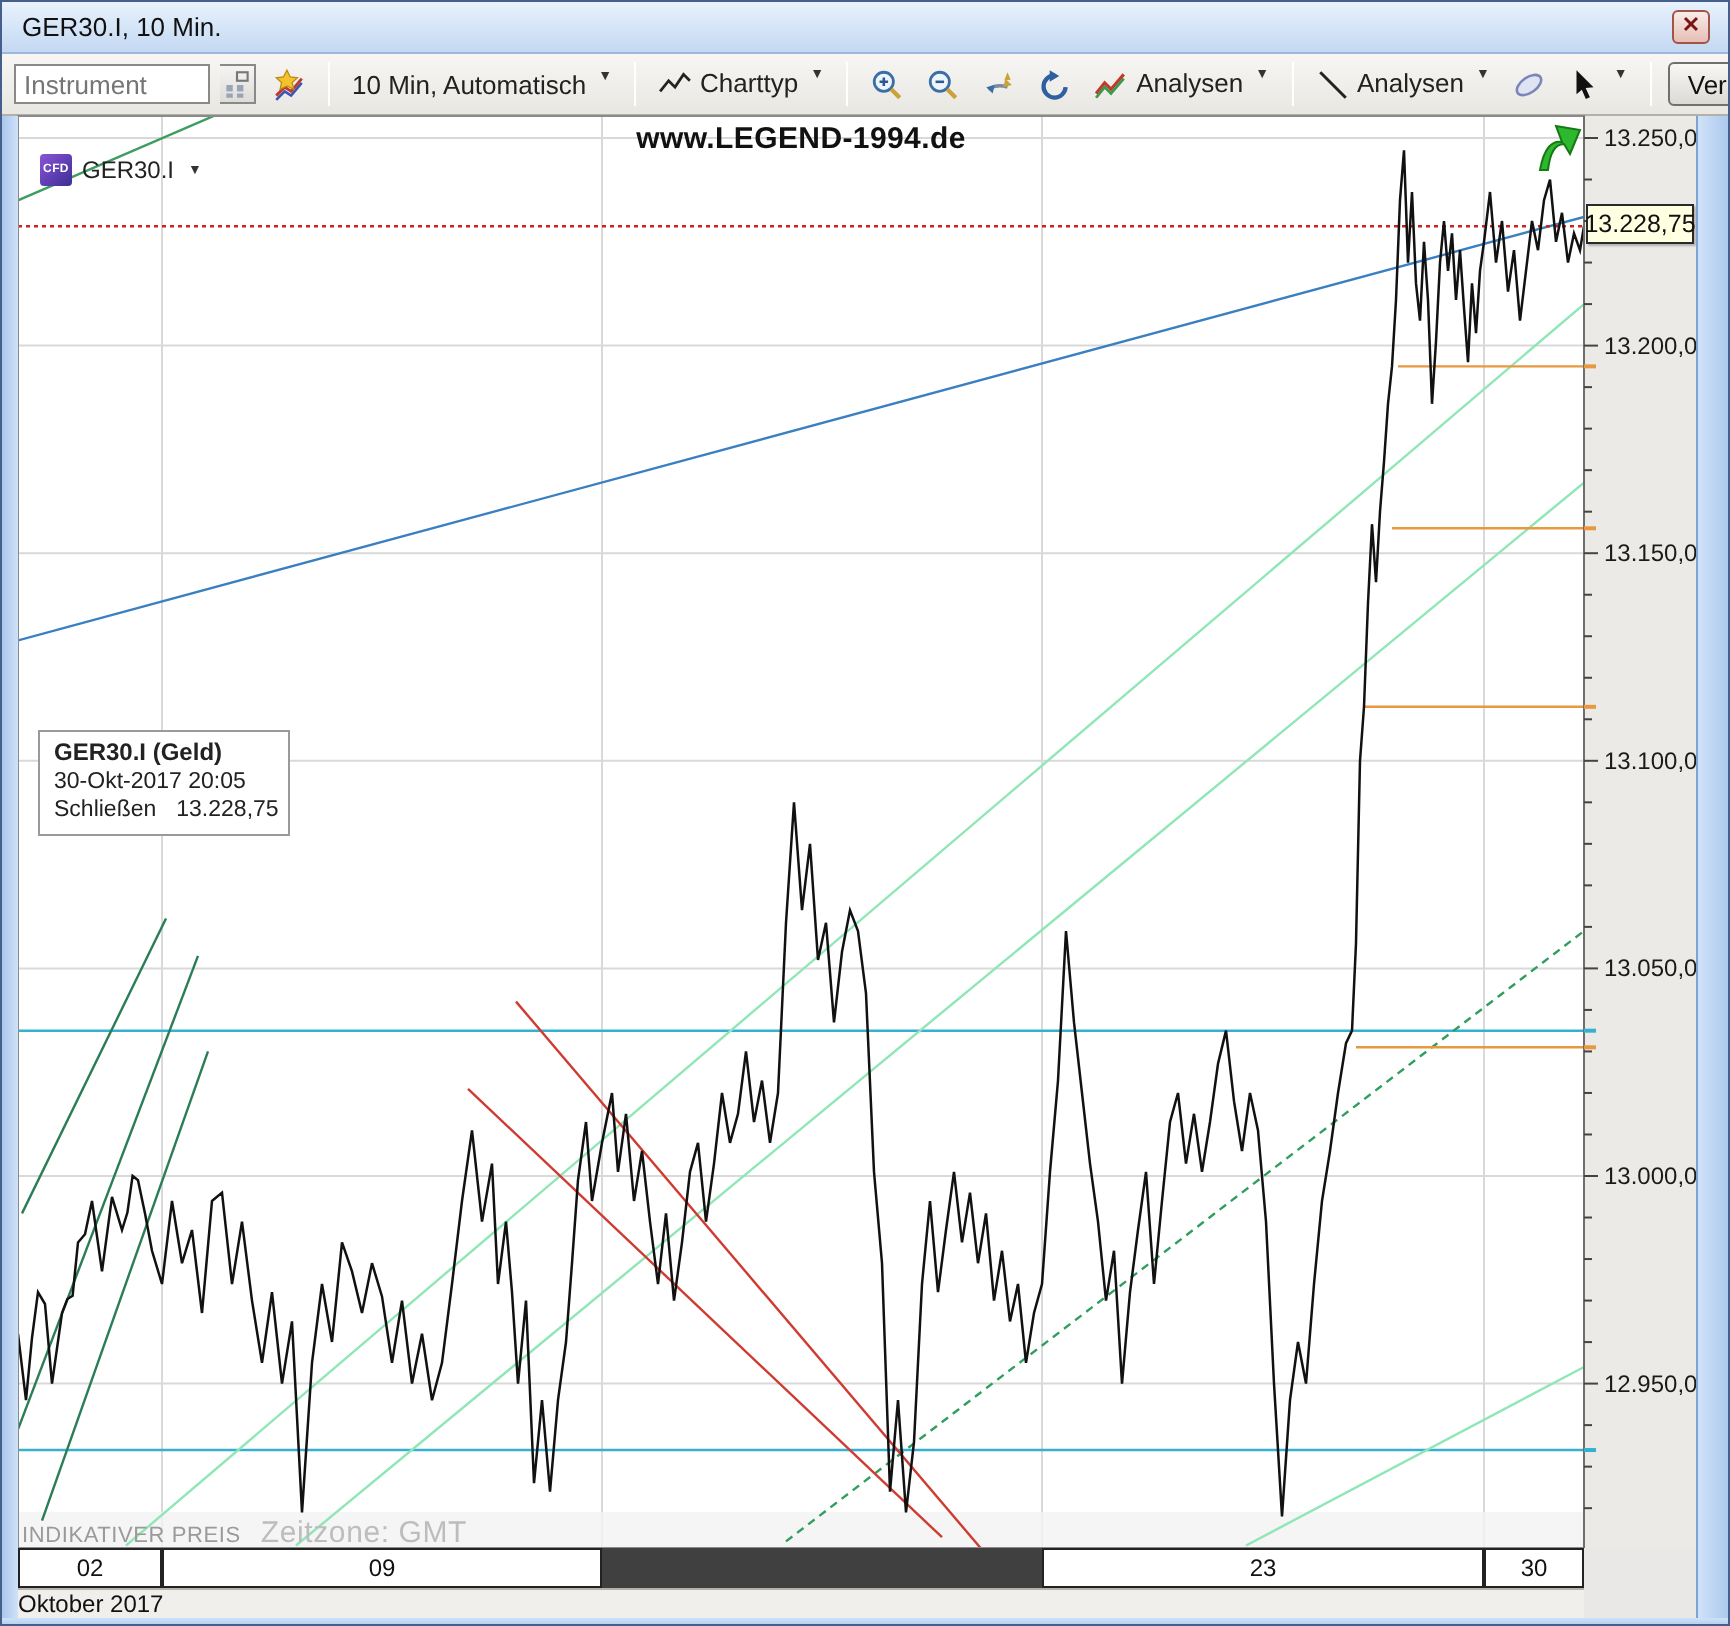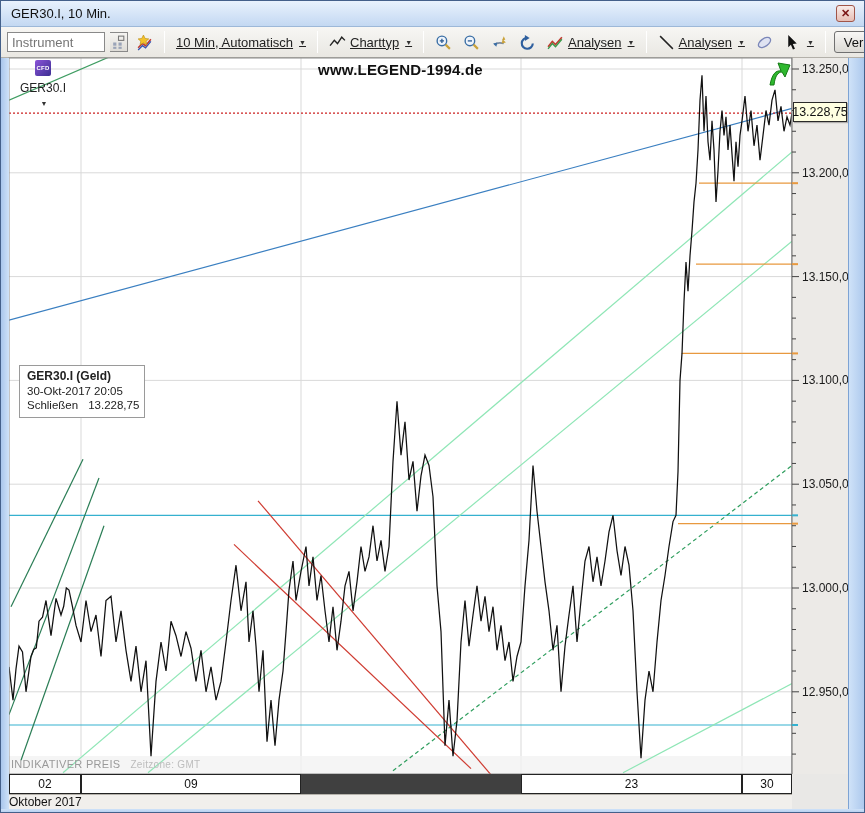--- a/index.html
+++ b/index.html
@@ -30,30 +30,30 @@
   }
   .tb-sep{ width:1px; height:22px; background:#c6c3bd; border-right:1px solid #fff; margin:0 3px; }
   .tb-input{
     width:98px; height:20px; border:1px solid #898989; background:#fff;
     font-size:13px; color:#7b7b7b; padding:2px 4px; font-family:"Liberation Sans",sans-serif;
   }
   .tb-btn-sm{
     width:24px; height:20px; border:1px solid #898989; border-left:none;
     background:linear-gradient(#f5f4f2,#dedcd7); display:flex; align-items:center; justify-content:center; cursor:pointer;
   }
-  .tb-item{ display:flex; align-items:center; gap:4px; padding:2px 3px; border-radius:2px; cursor:pointer; white-space:nowrap;text-decoration:underline; }
+  .tb-item{ display:flex; align-items:flex-start; gap:4px; padding:2px 3px; border-radius:2px; cursor:pointer; white-space:nowrap; }
   .caret{ font-size:7px; color:#333; margin-left:2px; }
   .tb-push{
     height:22px; padding:1px 9px; font-size:13px; color:#111;
     background:linear-gradient(#f8f7f5,#dcdad5); border:1px solid #707070; border-radius:3px; cursor:pointer;
   }
   .icon16{ width:17px; height:17px; display:inline-block; }
   
   #plot-svg{ position:absolute; left:0; top:0; }
-  .symbol-chip{ position:absolute; left:19px; top:59px; display:flex; align-items:center; gap:5px; cursor:pointer;flex-direction:column; }
+  .symbol-chip{ position:absolute; left:19px; top:76px; display:flex; align-items:center; gap:5px; cursor:pointer; }
   .cfd-badge{
     width:16px; height:16px; border-radius:2px; background:linear-gradient(135deg,#8a54d8,#3c2e92);
     color:#fff; font-size:6px; font-weight:bold; text-align:center; line-height:16px; letter-spacing:.2px;
   }
   .symbol-text{ font-size:12px; color:#222; }
   .watermark{
     position:absolute; left:8px; top:60px; width:783px; text-align:center;
     font-size:15px; font-weight:bold; color:#111; letter-spacing:.2px;
   }
   .signal-arrow{ position:absolute; left:766px; top:59px; }
@@ -61,21 +61,21 @@
     position:absolute; left:18px; top:364px; width:126px;
     background:#fff; border:1px solid #9a9a9a; padding:3px 7px 4px 7px;
     font-size:11.5px; color:#222; line-height:1.25;
   }
   .tooltip-box .tt-title{ font-weight:bold; font-size:12px; }
   .tooltip-box .tt-row{ display:flex; gap:10px; }
   .footnote{
     position:absolute; left:10px; top:757px; font-size:11px; color:#9a9a9a;
     display:flex; gap:10px; align-items:baseline; letter-spacing:.3px;
   }
-  .footnote .tz{ font-size:10px; color:#bdbdbd; }
+  .footnote .tz{ font-size:15px; color:#bdbdbd; }
   .price-flag{
     position:absolute; left:792px; top:101px; width:54px; height:20px;
     background:#ffffe1; border:1px solid #2a2a2a; font-size:12.5px; color:#111;
     display:flex; align-items:center; justify-content:center;
     box-shadow:1px 1px 1px rgba(0,0,0,.25);
   }
   .yaxis-panel{ position:absolute; left:791px; top:57px; width:56px; height:751px; background:#eceae7; border-left:1px solid #6e6e6e; }
   .date-row{ position:absolute; left:8px; top:773px; width:783px; height:20px; background:#404040; }
   .date-cell{
     position:absolute; top:0; height:20px; border:1px solid #222; background:#fff;

